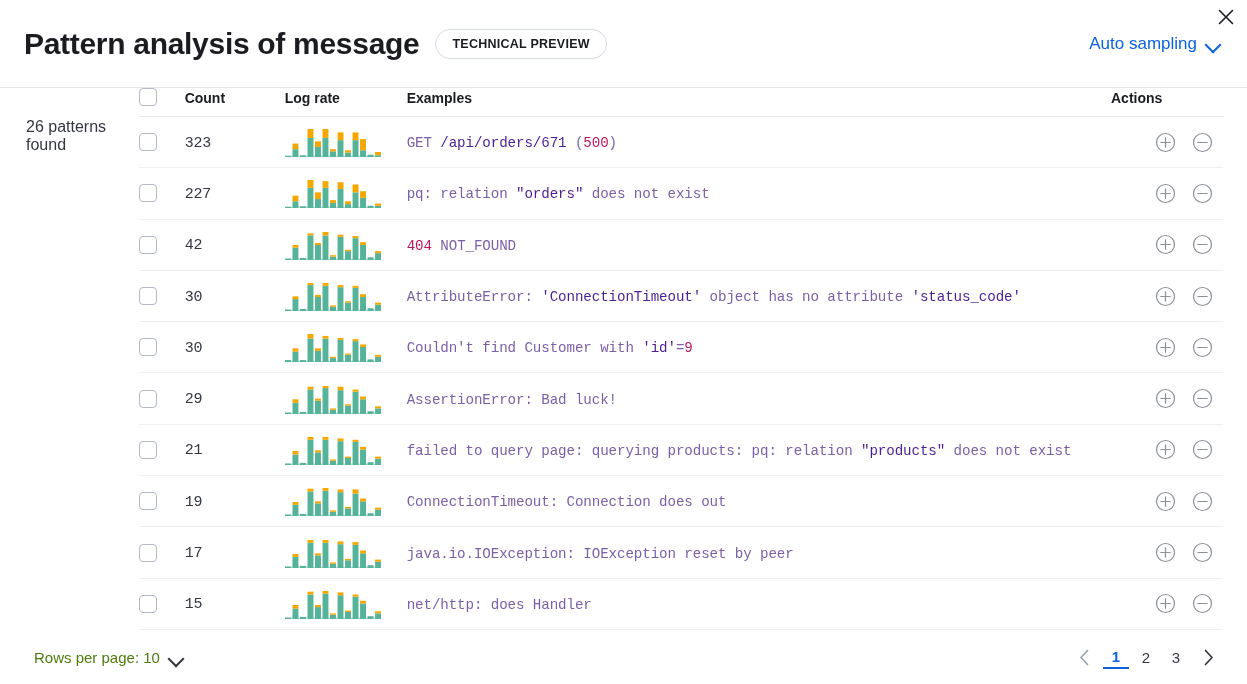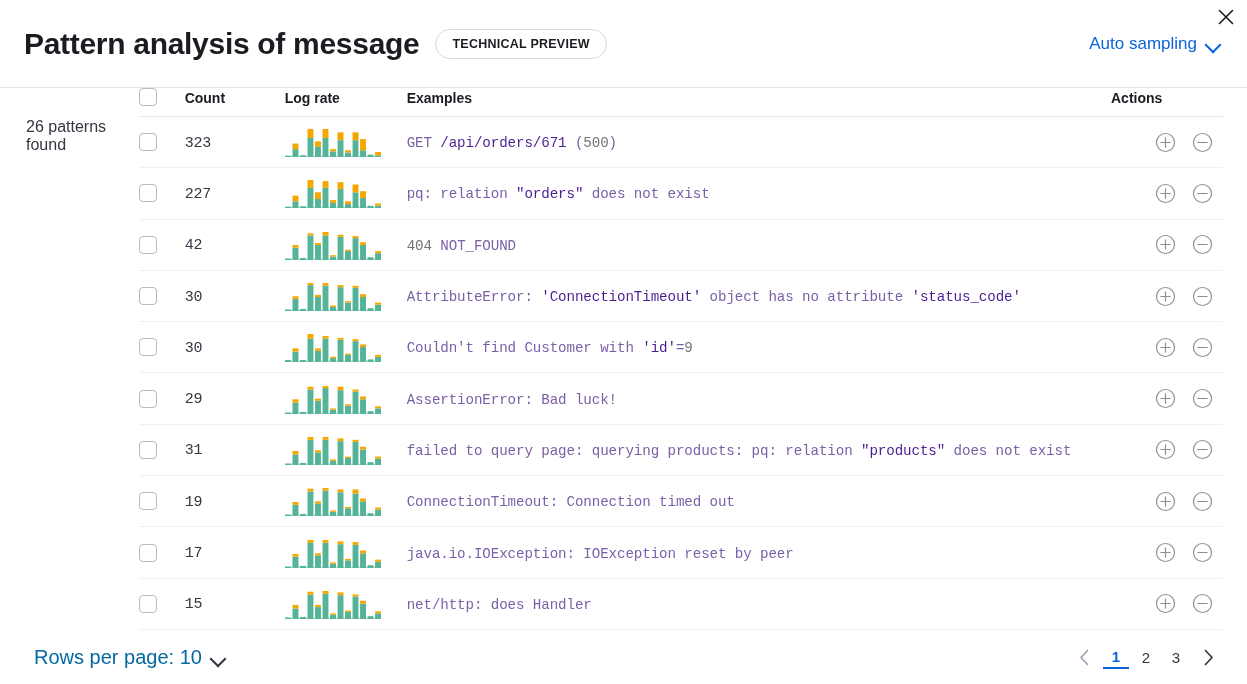--- a/index.html
+++ b/index.html
@@ -132,36 +132,36 @@
   .spark { display: block; }
 
   .example {
     font-family: "Liberation Mono", monospace;
     font-size: 14.2px;
     color: #7b60a8;
     white-space: nowrap;
     letter-spacing: -0.1px;
   }
   .tok-str { color: #4c1d95; }
-  .tok-num { color: #737373; }
+  .tok-num { color: #be185d; }
 
   .actions { display: flex; justify-content: flex-end; align-items: center; gap: 16px; padding-right: 10px; }
   .act-ico { width: 21px; height: 21px; cursor: pointer; color: #8a8f99; display: block; }
 
   
   .footer {
     flex: 0 0 auto;
     height: 54px;
     display: flex;
     align-items: center;
     padding: 0 24px 0 34px;
   }
   .rpp {
     display: flex; align-items: center; gap: 9px;
-    font-size: 20px; color: #0369a1; cursor: pointer;
+    font-size: 15px; color: #4d7c0f; cursor: pointer;
   }
   .rpp .chev-d { color: #343741; width: 14px; height: 9px; }
   .pager { margin-left: auto; display: flex; align-items: center; gap: 4px; }
   .pg-arrow {
     width: 30px; height: 30px;
     display: flex; align-items: center; justify-content: center;
     cursor: pointer;
   }
   .pg-arrow.prev { color: #98a2b3; }
   .pg-arrow.next { color: #343741; }
@@ -514,21 +514,21 @@
                     <path d="M5.8 10.5 H15.2" stroke="currentColor" stroke-width="1.2" stroke-linecap="round"></path>
                   </svg>
                 </span>
               </div>
             </td>
           </tr>
           <tr>
             <td class="td-cb">
               <span class="cbox"></span>
             </td>
-            <td><span class="count">31</span></td>
+            <td><span class="count">21</span></td>
             <td><span><svg class="spark" width="96" height="30" viewBox="0 0 96 30">
                   <rect x="0" y="28.6" width="96" height="1.4" fill="#54b399" opacity="0.45"></rect>
                   <rect x="0.00" y="28.60" width="5.91" height="1.40" fill="#54b399"></rect>
                   <rect x="7.51" y="19.50" width="5.91" height="10.50" fill="#54b399"></rect>
                   <rect x="7.51" y="16.00" width="5.91" height="3.50" fill="#f5a700"></rect>
                   <rect x="15.02" y="27.90" width="5.91" height="2.10" fill="#54b399"></rect>
                   <rect x="22.52" y="4.80" width="5.91" height="25.20" fill="#54b399"></rect>
                   <rect x="22.52" y="2.00" width="5.91" height="2.80" fill="#f5a700"></rect>
                   <rect x="30.03" y="17.40" width="5.91" height="12.60" fill="#54b399"></rect>
                   <rect x="30.03" y="15.30" width="5.91" height="2.10" fill="#f5a700"></rect>
@@ -590,21 +590,21 @@
                   <rect x="60.06" y="22.30" width="5.91" height="7.70" fill="#54b399"></rect>
                   <rect x="60.06" y="20.90" width="5.91" height="1.40" fill="#f5a700"></rect>
                   <rect x="67.57" y="7.60" width="5.91" height="22.40" fill="#54b399"></rect>
                   <rect x="67.57" y="3.40" width="5.91" height="4.20" fill="#f5a700"></rect>
                   <rect x="75.08" y="15.30" width="5.91" height="14.70" fill="#54b399"></rect>
                   <rect x="75.08" y="12.50" width="5.91" height="2.80" fill="#f5a700"></rect>
                   <rect x="82.58" y="27.20" width="5.91" height="2.80" fill="#54b399"></rect>
                   <rect x="90.09" y="23.70" width="5.91" height="6.30" fill="#54b399"></rect>
                   <rect x="90.09" y="21.60" width="5.91" height="2.10" fill="#f5a700"></rect>
                 </svg></span></td>
-            <td><span class="example"><span class="">ConnectionTimeout: Connection timed out</span></span></td>
+            <td><span class="example"><span class="">ConnectionTimeout: Connection does out</span></span></td>
             <td>
               <div class="actions">
                 <span>
                   <svg class="act-ico" viewBox="0 0 21 21" aria-hidden="true">
                     <circle cx="10.5" cy="10.5" r="9" fill="none" stroke="currentColor" stroke-width="1.2"></circle>
                     <path d="M10.5 5.8 V15.2 M5.8 10.5 H15.2" stroke="currentColor" stroke-width="1.2" stroke-linecap="round"></path>
                   </svg>
                 </span>
                 <span>
                   <svg class="act-ico" viewBox="0 0 21 21" aria-hidden="true">

